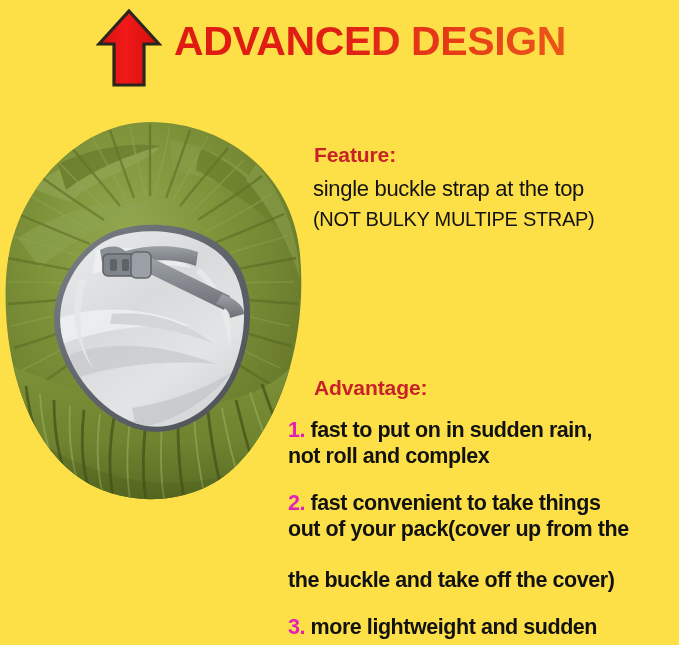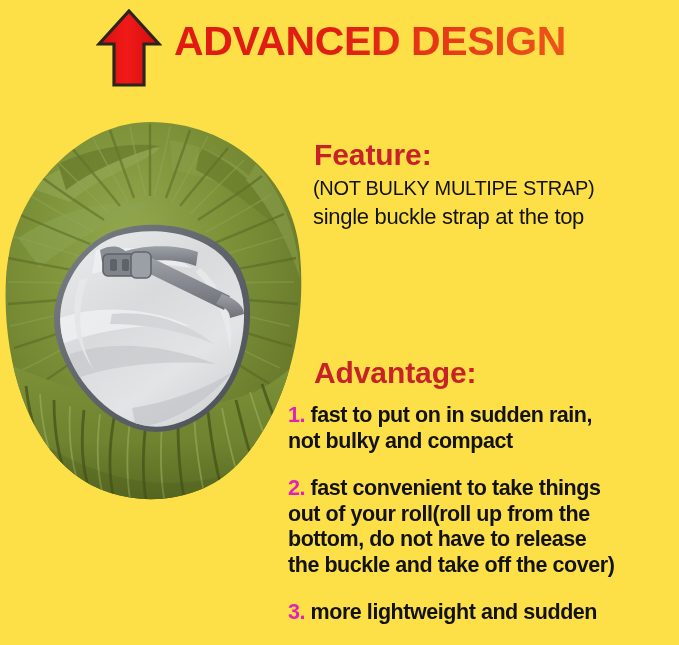--- a/index.html
+++ b/index.html
@@ -62,21 +62,21 @@
   
   #feature-block {
     position: absolute;
     left: 306px;
     top: 140px;
     width: 373px;
   }
   .section-heading {
     color: #c62228;
     font-weight: bold;
-    font-size: 30px;
+    font-size: 21px;
     line-height: 30px;
     margin: 0 0 4px 8px;
     letter-spacing: -0.1px;
   }
   #feature-line-1 {
     color: #121212;
     font-size: 22px;
     font-weight: normal;
     line-height: 29px;
     margin: 0 0 2px 7px;
@@ -89,21 +89,21 @@
     font-weight: normal;
     line-height: 28px;
     margin: 0 0 0 7px;
     letter-spacing: -0.3px;
     white-space: nowrap;
   }
 
   #advantage-block {
     position: absolute;
     left: 286px;
-    top: 358px;
+    top: 373px;
     width: 393px;
   }
   #advantage-heading {
     margin: 0 0 6px 28px;
   }
   .advantage-item {
     color: #121212;
     font-size: 21.5px;
     font-weight: bold;
     line-height: 25.5px;
@@ -305,38 +305,38 @@
     <g>
       <rect x="103" y="136" width="44" height="22" rx="5" fill="#80858b" stroke="#5e6368" stroke-width="1.6"></rect>
       <rect x="110" y="141" width="7" height="12" rx="2" fill="#5e6368"></rect>
       <rect x="122" y="141" width="7" height="12" rx="2" fill="#5e6368"></rect>
       <rect x="131" y="134" width="20" height="26" rx="5" fill="#9aa0a6" stroke="#62676d" stroke-width="1.6"></rect>
     </g>
   </svg>
 
   <div id="feature-block">
     <div class="section-heading">Feature:</div>
+    <div id="feature-line-1">single buckle strap at the top</div>
     <div id="feature-line-2">(NOT BULKY MULTIPE STRAP)</div>
-    <div id="feature-line-1">single buckle strap at the top</div>
   </div>
 
   <div id="advantage-block">
     <div id="advantage-heading" class="section-heading">Advantage:</div>
 
     <div class="advantage-item" id="advantage-item-1">
       <span class="num">1.</span>
       <span>fast to put on in sudden rain,</span><br>
-      <span>not bulky and compact</span>
+      <span>not roll and complex</span>
     </div>
 
     <div class="advantage-item" id="advantage-item-2">
       <span class="num">2.</span>
       <span>fast convenient to take things</span><br>
-      <span>out of your roll(roll up from the</span><br>
-      <span>bottom, do not have to release</span><br>
+      <span>out of your pack(cover up from the</span><br>
+      <br>
       <span>the buckle and take off the cover)</span>
     </div>
 
     <div class="advantage-item" id="advantage-item-3">
       <span class="num">3.</span>
       <span>more lightweight and sudden</span>
     </div>
   </div>
 
 </div>

